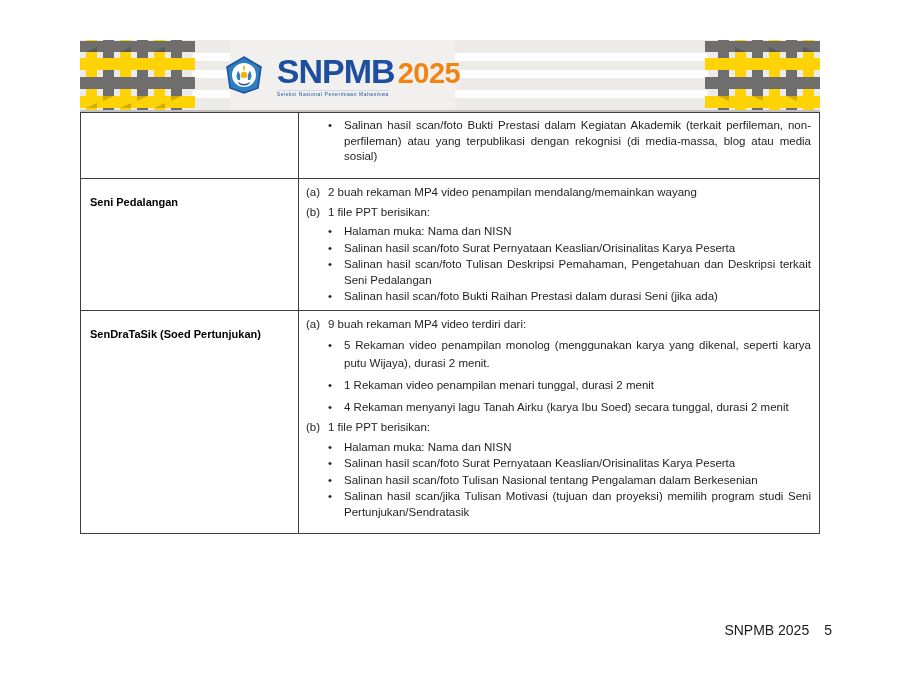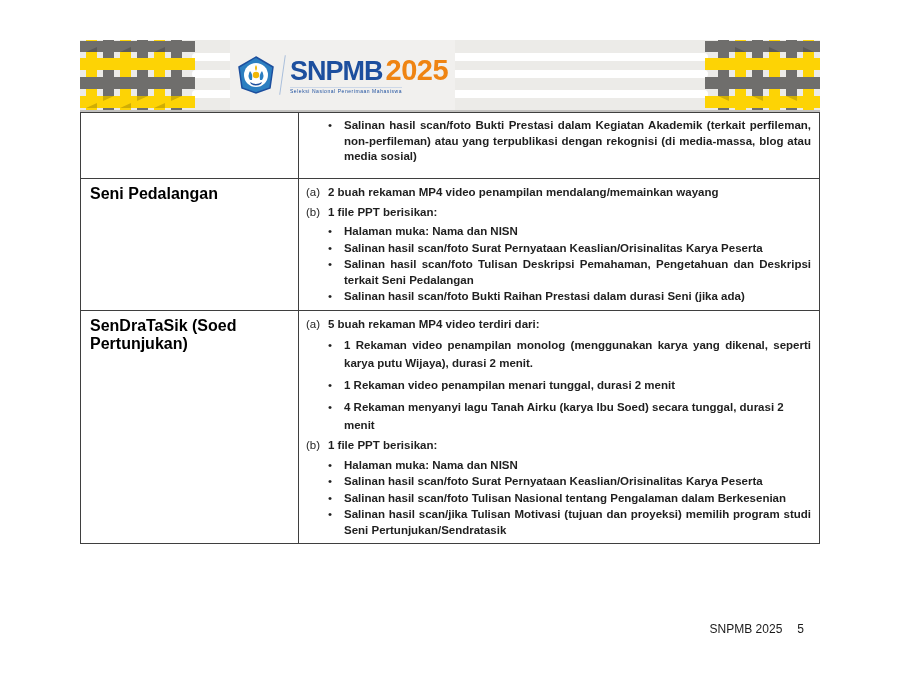--- a/index.html
+++ b/index.html
@@ -22,43 +22,43 @@
   .weave.left{left:0;}
   .weave.right{right:0;transform:scaleX(-1);}
   .logo-panel{
     position:absolute;left:150px;top:0;width:225px;height:70px;background:var(--panel-bg);
     display:flex;align-items:center;justify-content:center;gap:7px;
   }
   .emblem{flex:0 0 auto;}
   .logo-divider{width:1px;height:40px;background:#a9bedb;transform:rotate(8deg);}
   .logo-text{display:flex;flex-direction:column;line-height:1;}
   .logo-main{display:flex;align-items:baseline;}
-  .logo-snpmb{font-size:27px;font-weight:bold;color:var(--blue);letter-spacing:-1px;}
+  .logo-snpmb{font-size:34px;font-weight:bold;color:var(--blue);letter-spacing:-1px;}
   .logo-year{font-size:29px;font-weight:bold;color:var(--orange);margin-left:3px;letter-spacing:-0.5px;}
   .logo-tagline{font-size:5px;color:var(--blue);letter-spacing:0.55px;margin-top:2px;white-space:nowrap;
                 border-top:1px solid #cdd8e8;padding-top:1px;width:112px;overflow:hidden;}
   
   table.req{
     position:absolute;left:80px;top:112px;width:740px;border-collapse:collapse;table-layout:fixed;
   }
   table.req td{border:1px solid var(--border);vertical-align:top;}
-  td.title-cell{width:200px;padding:6px 8px 4px 9px;font-size:16px;font-weight:bold;color:#000;}
+  td.title-cell{width:200px;padding:17px 8px 4px 9px;font-size:11px;font-weight:bold;color:#000;}
   td.content-cell{padding:4px 6px 4px 7px;font-size:11.5px;}
   tr.r1{height:66px;} tr.r2{height:127px;} tr.r3{height:223px;}
   .item{display:flex;line-height:15.5px;margin:1px 0;}
-  .item .txt{flex:1;padding-right:2px;font-weight:bold;}
+  .item .txt{flex:1;padding-right:2px;}
   .item.justify .txt{text-align:justify;}
   .item.alpha{margin:2px 0 4px 0;}
   .item.alpha .lbl{flex:0 0 22px;}
   .item.bullet{margin-left:22px;}
   .item.bullet .marker{flex:0 0 16px;}
   .item.bullet.loose{line-height:18px;margin-top:2px;margin-bottom:4px;}
   
   .footer{
-    position:absolute;right:96px;top:622px;font-size:12px;color:#1a1a1a;
+    position:absolute;right:68px;top:622px;font-size:14px;color:#1a1a1a;
     display:flex;align-items:center;
   }
   .footer .pagenum{margin-left:15px;}
 </style>
 </head>
 <body>
 
 <div class="page">
 
   <div class="band">
@@ -208,25 +208,25 @@
               <span class="marker">•</span>
               <span class="txt">Salinan hasil scan/foto Bukti Raihan Prestasi dalam durasi Seni (jika ada)</span>
             </div>
           </td>
         </tr>
         <tr class="r3">
           <td class="title-cell">SenDraTaSik (Soed Pertunjukan)</td>
           <td class="content-cell">
             <div class="item alpha">
               <span class="lbl">(a)</span>
-              <span class="txt">5 buah rekaman MP4 video terdiri dari:</span>
+              <span class="txt">9 buah rekaman MP4 video terdiri dari:</span>
             </div>
             <div class="item bullet loose justify">
               <span class="marker">•</span>
-              <span class="txt">1 Rekaman video penampilan monolog (menggunakan karya yang dikenal, seperti karya putu Wijaya), durasi 2 menit.</span>
+              <span class="txt">5 Rekaman video penampilan monolog (menggunakan karya yang dikenal, seperti karya putu Wijaya), durasi 2 menit.</span>
             </div>
             <div class="item bullet loose">
               <span class="marker">•</span>
               <span class="txt">1 Rekaman video penampilan menari tunggal, durasi 2 menit</span>
             </div>
             <div class="item bullet loose">
               <span class="marker">•</span>
               <span class="txt">4 Rekaman menyanyi lagu Tanah Airku (karya Ibu Soed) secara tunggal, durasi 2 menit</span>
             </div>
             <div class="item alpha">

